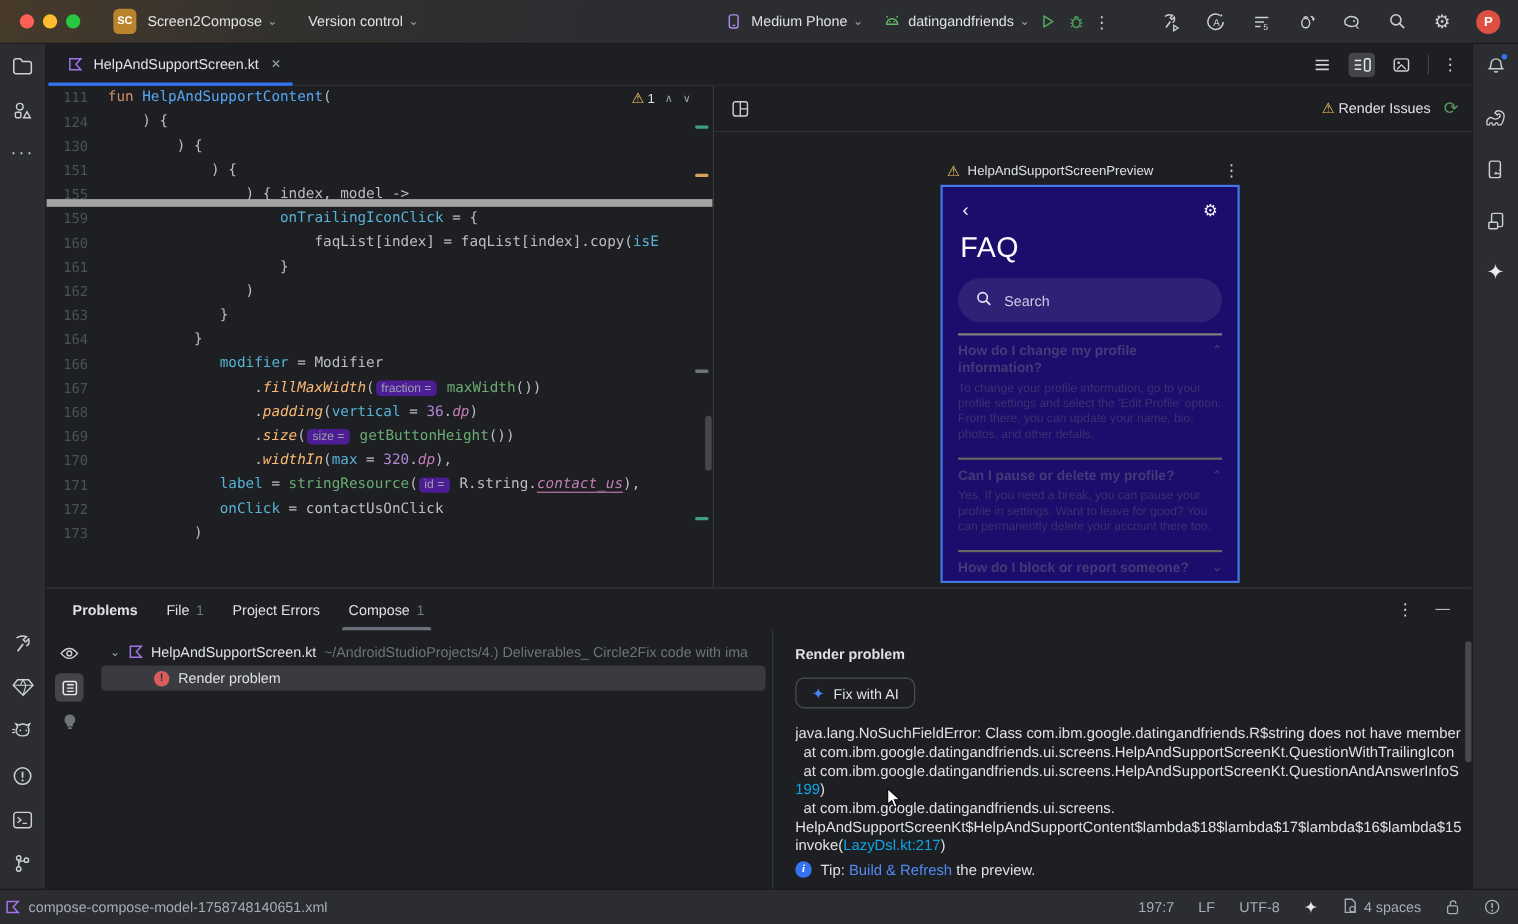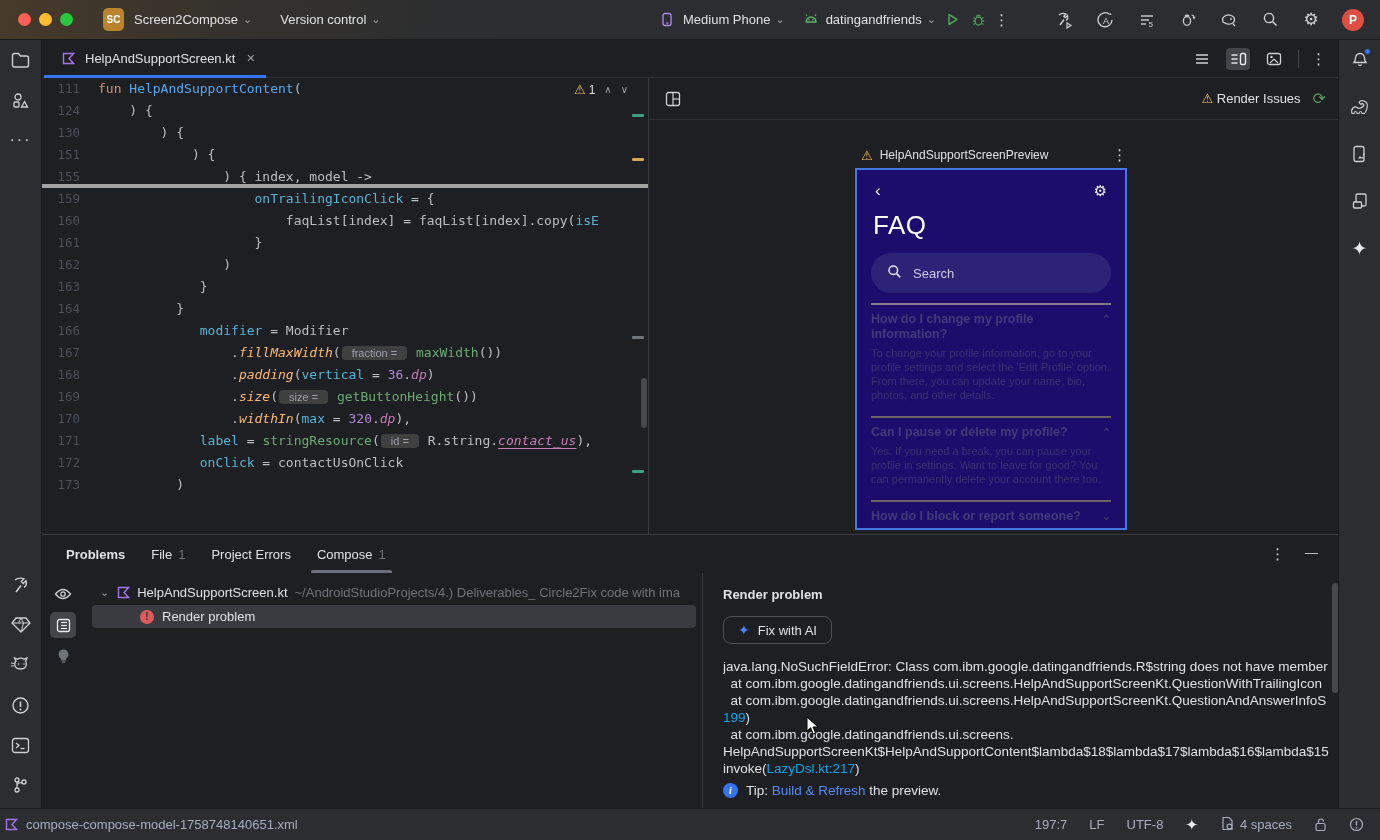--- a/index.html
+++ b/index.html
@@ -42,28 +42,28 @@
   .tab .underline { position:absolute; left:2px; right:2px; bottom:0; height:3px; background:#3574f0; }
   .tab-close { color:#9da0a8; font-size:11px; margin-left:4px; }
   .tabbar-right { margin-left:auto; display:flex; align-items:center; gap:12px; padding-right:14px; }
   .view-ic { width:24px; height:22px; border-radius:4px; display:flex; align-items:center; justify-content:center; color:#ced0d6;}
   .view-ic.active { background:#43454a; }
   .vdiv { width:1px; height:18px; background:#43454a; }
 
   
   .editor { position:absolute; top:38px; left:0; width:606px; bottom:274px; overflow:hidden; font-family:"DejaVu Sans Mono","Liberation Mono",monospace; font-size:13px; }
   .crow { display:flex; height:22px; line-height:22px; white-space:pre; }
-  .crow.sep { border-bottom:4px solid #a3a3a3; }
+  .crow.sep { border-bottom:7px solid #a3a3a3; }
   .lnum { width:56px; min-width:56px; text-align:right; padding-right:18px; color:#4b5059; font-size:12.5px; }
   .ctext { color:#bcbec4; }
   .tk-kw{color:#cf8e6d} .tk-fn{color:#56a8f5} .tk-pl{color:#bcbec4}
   .tk-nm{color:#57b3d6} .tk-ext{color:#fdba74; font-style:italic} .tk-call{color:#6aab73}
   .tk-num{color:#b189d6} .tk-prop{color:#c77dbb; font-style:italic}
   .tk-err{color:#c77dbb; font-style:italic; text-decoration:underline; text-underline-offset:3px;}
-  .tk-in{background:#404040; color:#9da0a8; font-family:"Liberation Sans",sans-serif; font-size:11px; border-radius:4px; padding:1px 10px; margin:0 1px;}
+  .tk-in{background:#4c1d95; color:#9da0a8; font-family:"Liberation Sans",sans-serif; font-size:11px; border-radius:4px; padding:1px 5px; margin:0 1px;}
   .insp-widget { position:absolute; top:2px; right:16px; display:flex; align-items:center; gap:9px; font-family:"Liberation Sans",sans-serif;
     color:#dfe1e5; font-size:12px; background:#1e1f22; padding:2px 4px;}
   .warn-tri { color:#f2c55c; font-size:13px; }
   .insp-chev { color:#9da0a8; font-size:10px; }
   .emark { position:absolute; right:4px; width:12px; height:3px; border-radius:1px; }
   .scroll-thumb { position:absolute; right:1px; width:6px; height:50px; border-radius:3px; background:#46484d; top:300px;}
 
   
   .preview { position:absolute; top:38px; left:606px; right:0; bottom:274px; border-left:1px solid #393b40; background:#1e1f22; }
   .pv-header { height:42px; display:flex; align-items:center; padding:0 14px 0 14px; border-bottom:1px solid #303135;}

